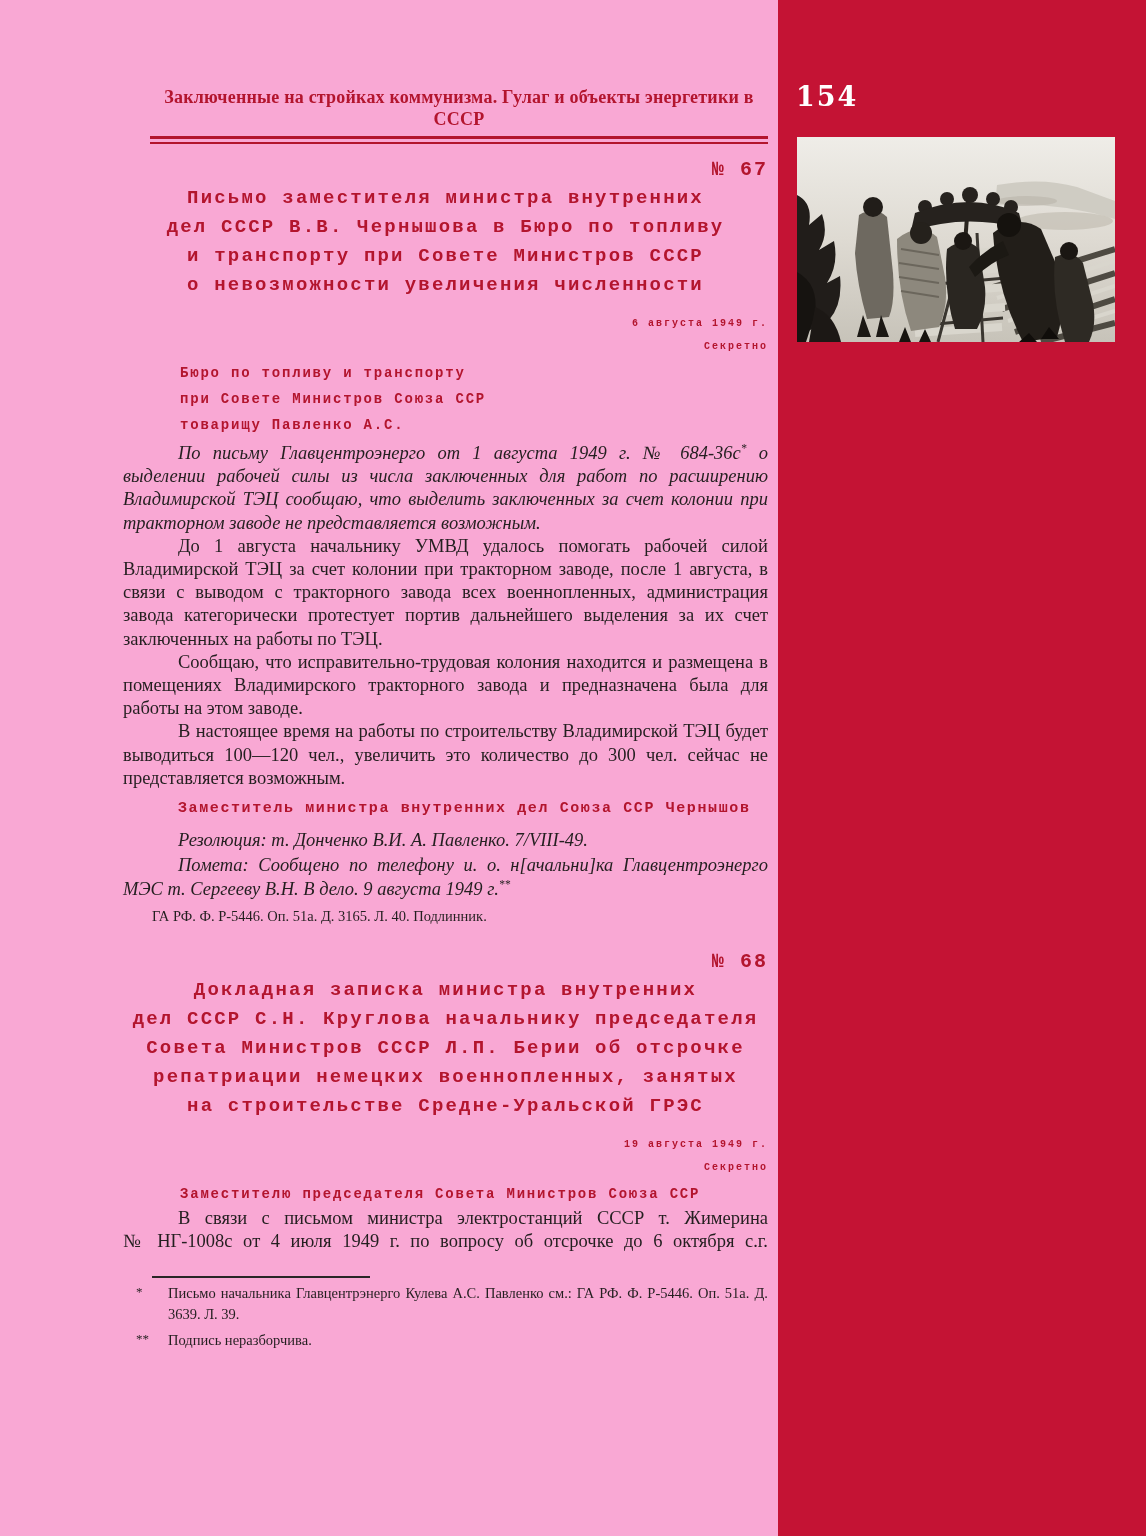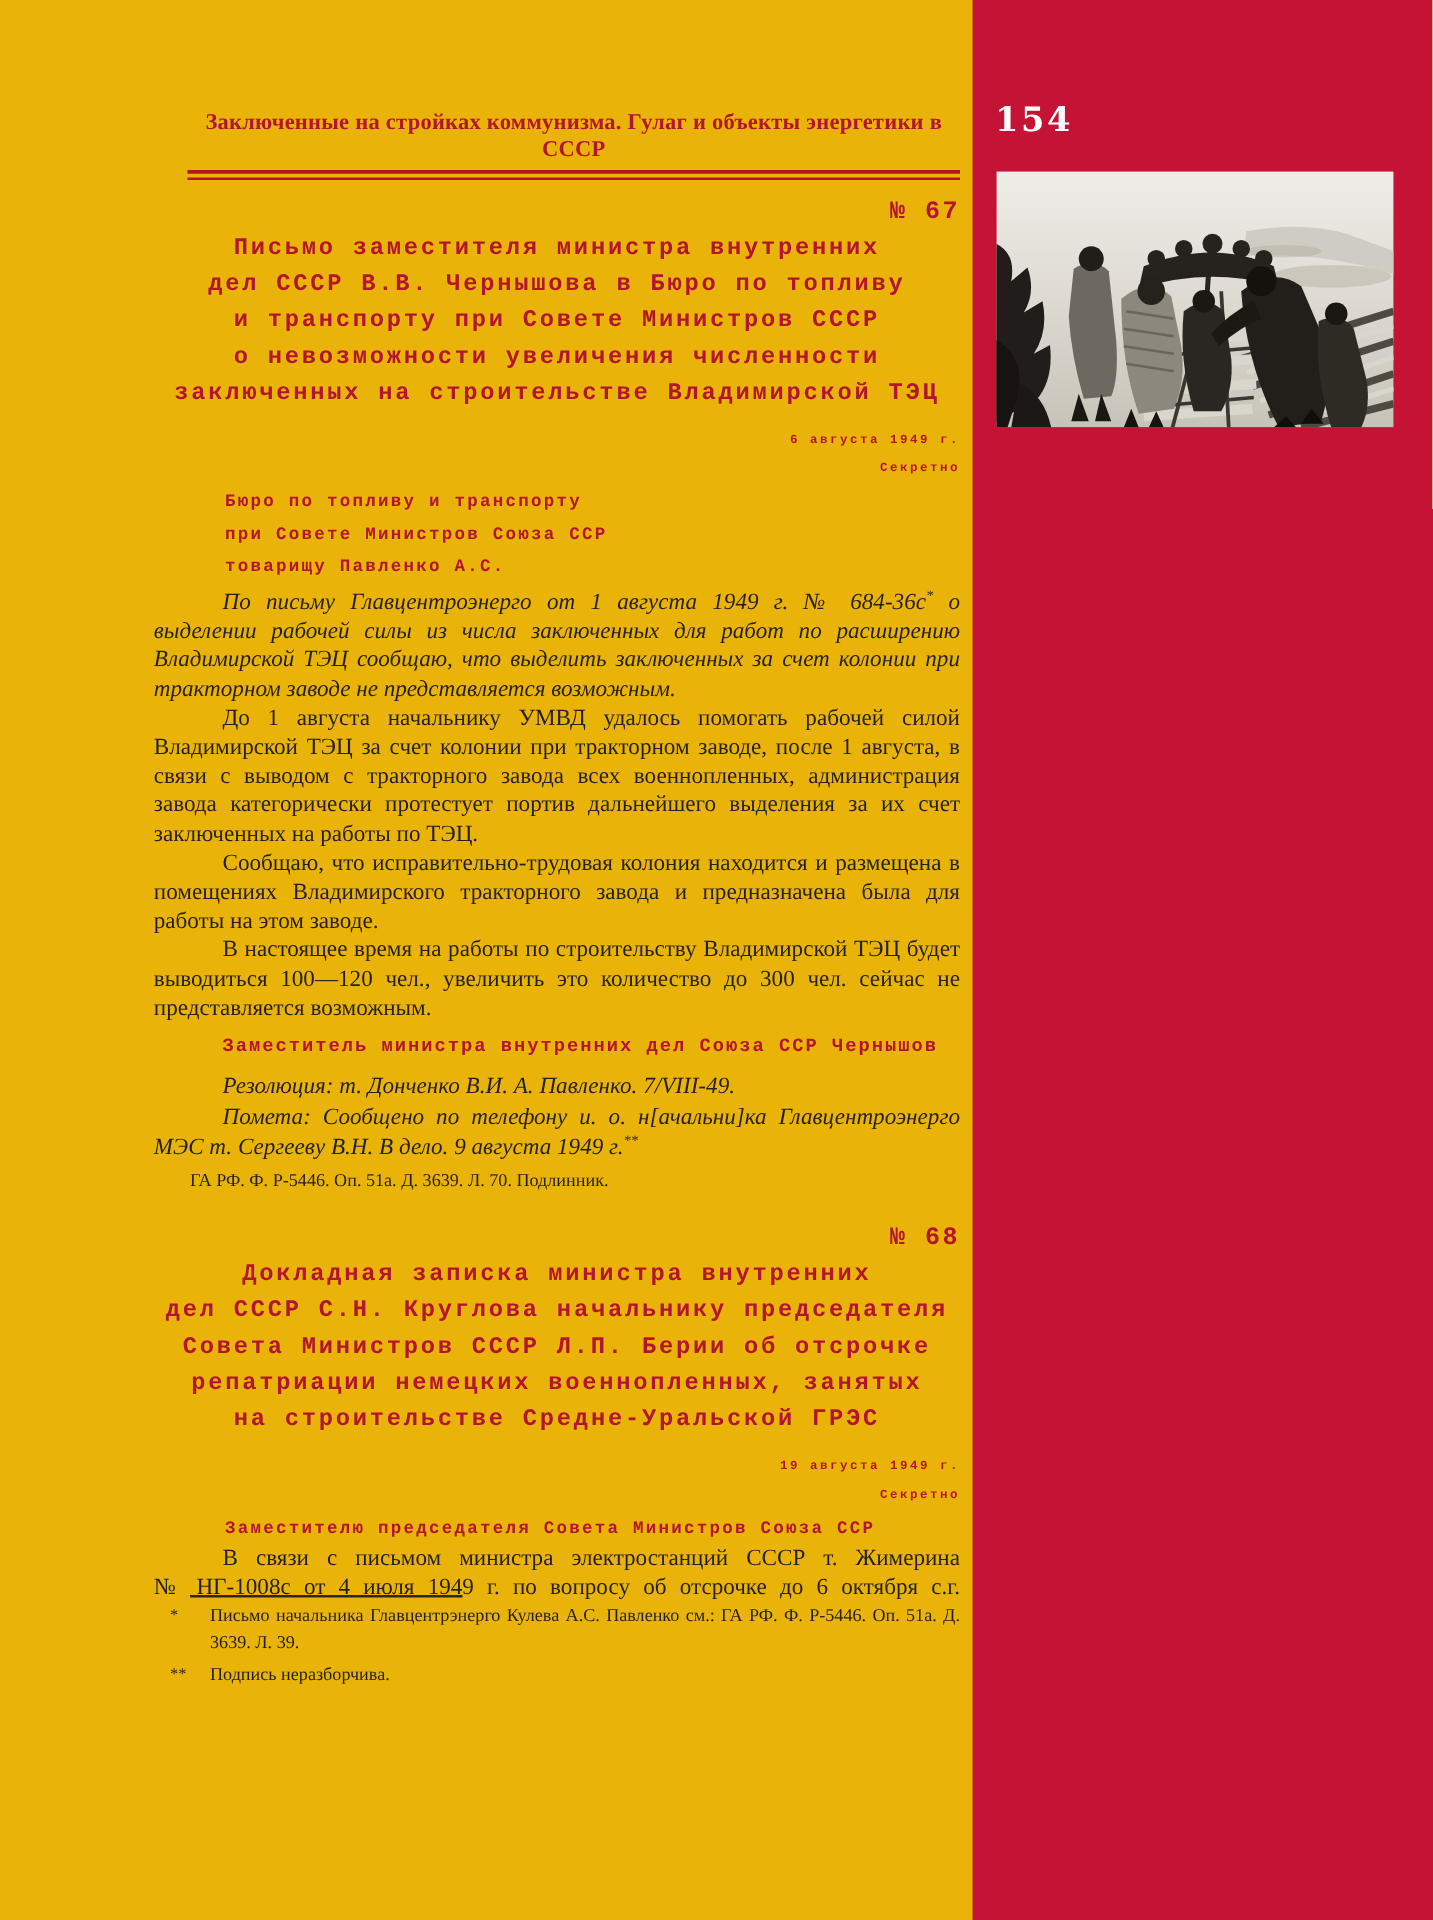--- a/index.html
+++ b/index.html
@@ -1,17 +1,17 @@
 <!DOCTYPE html>
 <html lang="ru"><head>
 <meta charset="utf-8">
 <style>
   html,body { margin:0; padding:0; background:#ffffff; }
   .page {
-    position:relative; width:1146px; height:1536px; background:#eab308;
+    position:relative; width:1146px; height:1536px; background:#f9a8d4;
     font-family:"Liberation Serif", serif; overflow:hidden;
   }
   
   .sidebar { position:absolute; left:778px; top:0; width:416px; height:1536px; background:#c41334; }
   .page-num {
     position:absolute; left:18px; top:82px; color:#ffffff;
     font-family:"DejaVu Serif", serif; font-weight:bold; font-size:27px; letter-spacing:2px; line-height:30px;
   }
   .photo { position:absolute; left:19px; top:137px; width:318px; height:205px; overflow:hidden; }
   .photo svg { display:block; }
@@ -59,40 +59,39 @@
     <div class="running-header">Заключенные на стройках коммунизма. Гулаг и объекты энергетики в СССР</div>
     <div class="header-rule"></div>
 
     <section>
       <div class="tw doc-num">№ 67</div>
       <div class="tw doc-title">
         <div>Письмо заместителя министра внутренних</div>
         <div>дел СССР В.В. Чернышова в Бюро по топливу</div>
         <div>и транспорту при Совете Министров СССР</div>
         <div>о невозможности увеличения численности</div>
-        <div>заключенных на строительстве Владимирской ТЭЦ</div>
       </div>
       <div class="tw right-line d67-date">6 августа 1949 г.</div>
       <div class="tw right-line secret">Секретно</div>
       <div class="tw addr">
         <div>Бюро по топливу и транспорту</div>
         <div>при Совете Министров Союза ССР</div>
         <div>товарищу Павленко А.С.</div>
       </div>
 
       <p class="body first"><span>По письму Главцентроэнерго от 1 августа 1949 г. № 684-36с</span><sup>*</sup><span> о выделении рабочей силы из числа заключенных для работ по расширению Владимирской ТЭЦ сообщаю, что выделить заключенных за счет колонии при тракторном заводе не представляется возможным.</span></p>
       <p class="body">До 1 августа начальнику УМВД удалось помогать рабочей силой Владимирской ТЭЦ за счет колонии при тракторном заводе, после 1 августа, в связи с выводом с тракторного завода всех военнопленных, администрация завода категорически протестует портив дальнейшего выделения за их счет заключенных на работы по ТЭЦ.</p>
       <p class="body">Сообщаю, что исправительно-трудовая колония находится и размещена в помещениях Владимирского тракторного завода и предназначена была для работы на этом заводе.</p>
       <p class="body">В настоящее время на работы по строительству Владимирской ТЭЦ будет выводиться 100—120 чел., увеличить это количество до 300 чел. сейчас не представляется возможным.</p>
 
       <div class="tw sig">Заместитель министра внутренних дел Союза ССР Чернышов</div>
 
       <p class="ital first">Резолюция: т. Донченко В.И. А. Павленко. 7/VIII-49.</p>
       <p class="ital"><span>Помета: Сообщено по телефону и. о. н[ачальни]ка Главцентроэнерго МЭС т. Сергееву В.Н. В дело. 9 августа 1949 г.</span><sup>**</sup></p>
-      <div class="arch">ГА РФ. Ф. Р-5446. Оп. 51а. Д. 3639. Л. 70. Подлинник.</div>
+      <div class="arch">ГА РФ. Ф. Р-5446. Оп. 51а. Д. 3165. Л. 40. Подлинник.</div>
     </section>
 
     <section class="d68">
       <div class="tw doc-num">№ 68</div>
       <div class="tw doc-title">
         <div>Докладная записка министра внутренних</div>
         <div>дел СССР С.Н. Круглова начальнику председателя</div>
         <div>Совета Министров СССР Л.П. Берии об отсрочке</div>
         <div>репатриации немецких военнопленных, занятых</div>
         <div>на строительстве Средне-Уральской ГРЭС</div>

